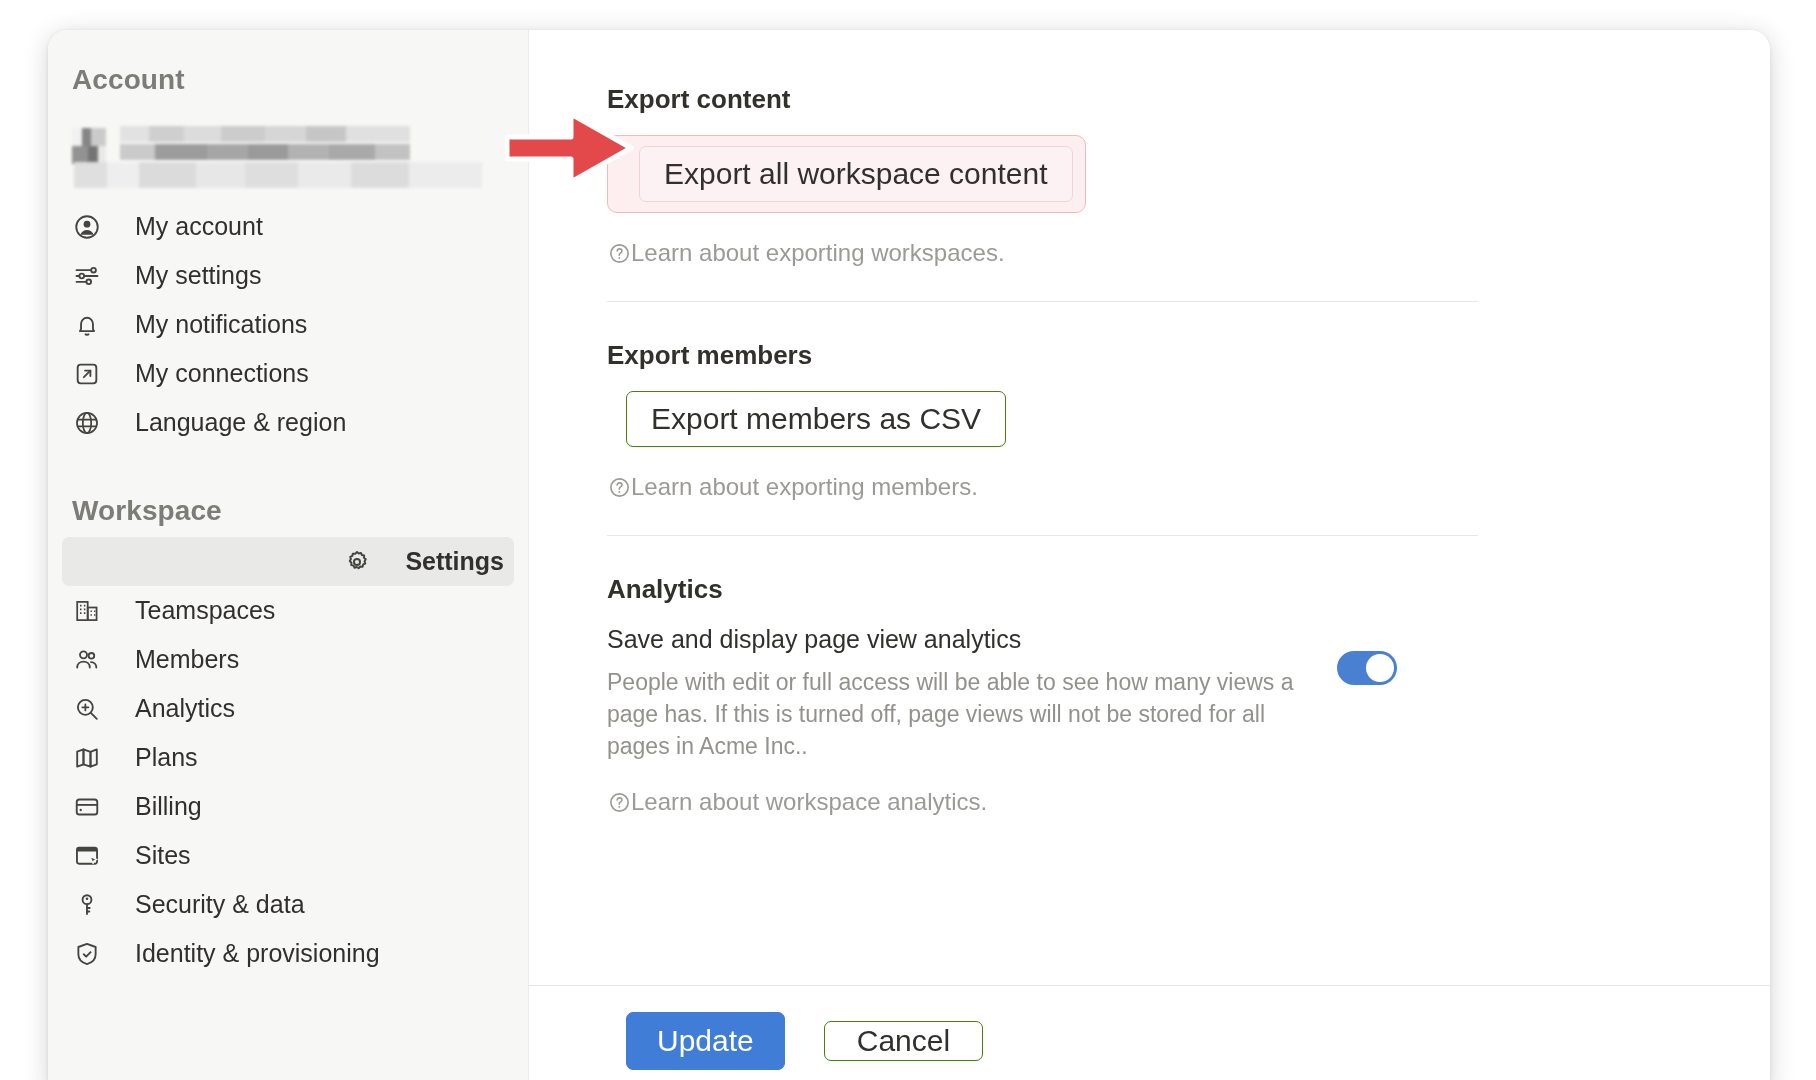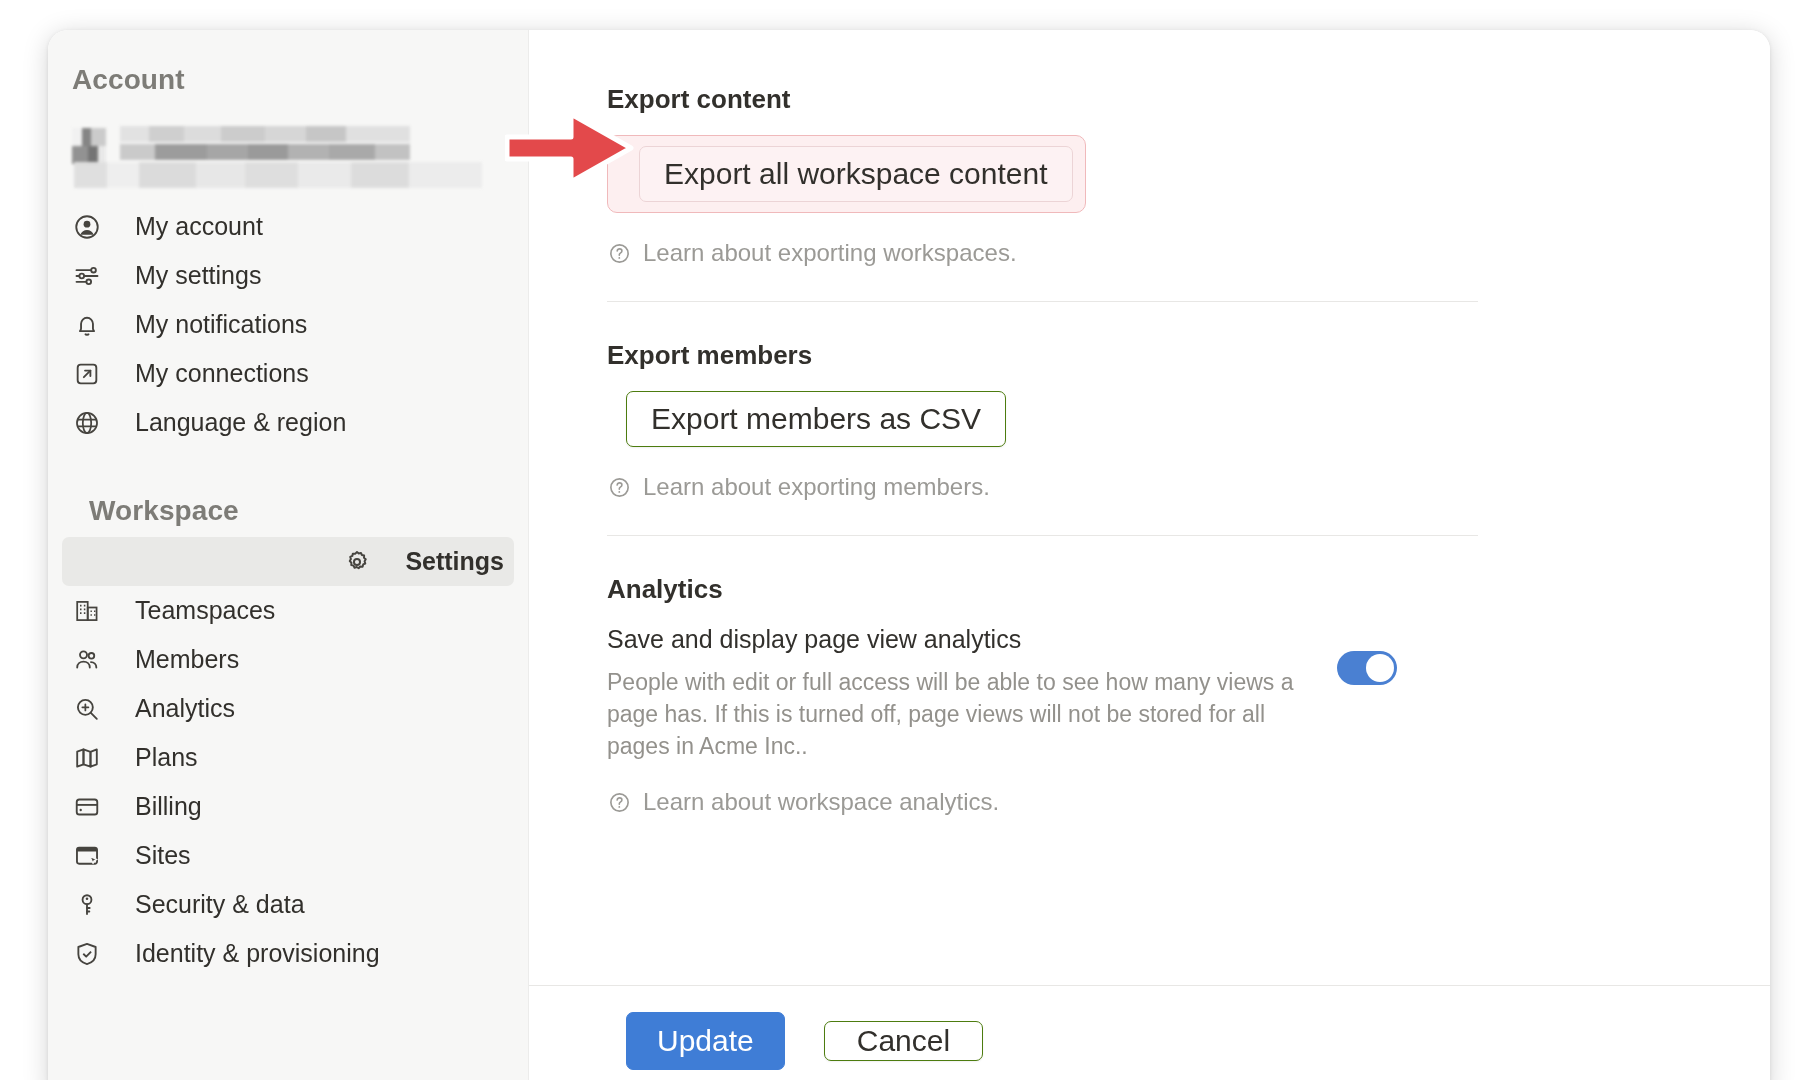--- a/index.html
+++ b/index.html
@@ -48,21 +48,20 @@
   .section-label {
     font-size: 28px;
     font-weight: 700;
     color: #7d7c77;
     padding: 34px 0 8px 24px;
     letter-spacing: 0.1px;
   }
   .section-label.workspace {
     padding-top: 48px;
     padding-bottom: 10px;
-    margin-left: 17px;
   }
 
   
   .account-block {
     height: 78px;
     position: relative;
     margin: 6px 0 14px 0;
   }
   .blur-avatar {
     position: absolute;
@@ -171,21 +170,20 @@
     background: #fdeff0;
   }
   .highlight-wrap .btn {
     background: #fdf2f3;
     border-color: #ecd4d6;
     box-shadow: none;
   }
   .learn {
     display: flex;
     align-items: center;
-    gap: 12px;
     margin-top: 26px;
     font-size: 24px;
     color: #9b9a96;
     cursor: pointer;
   }
   .learn .q {
     width: 24px; height: 24px; flex: 0 0 24px;
     display: flex; align-items: center; justify-content: center;
   }
   .learn .q svg { width: 23px; height: 23px; }

